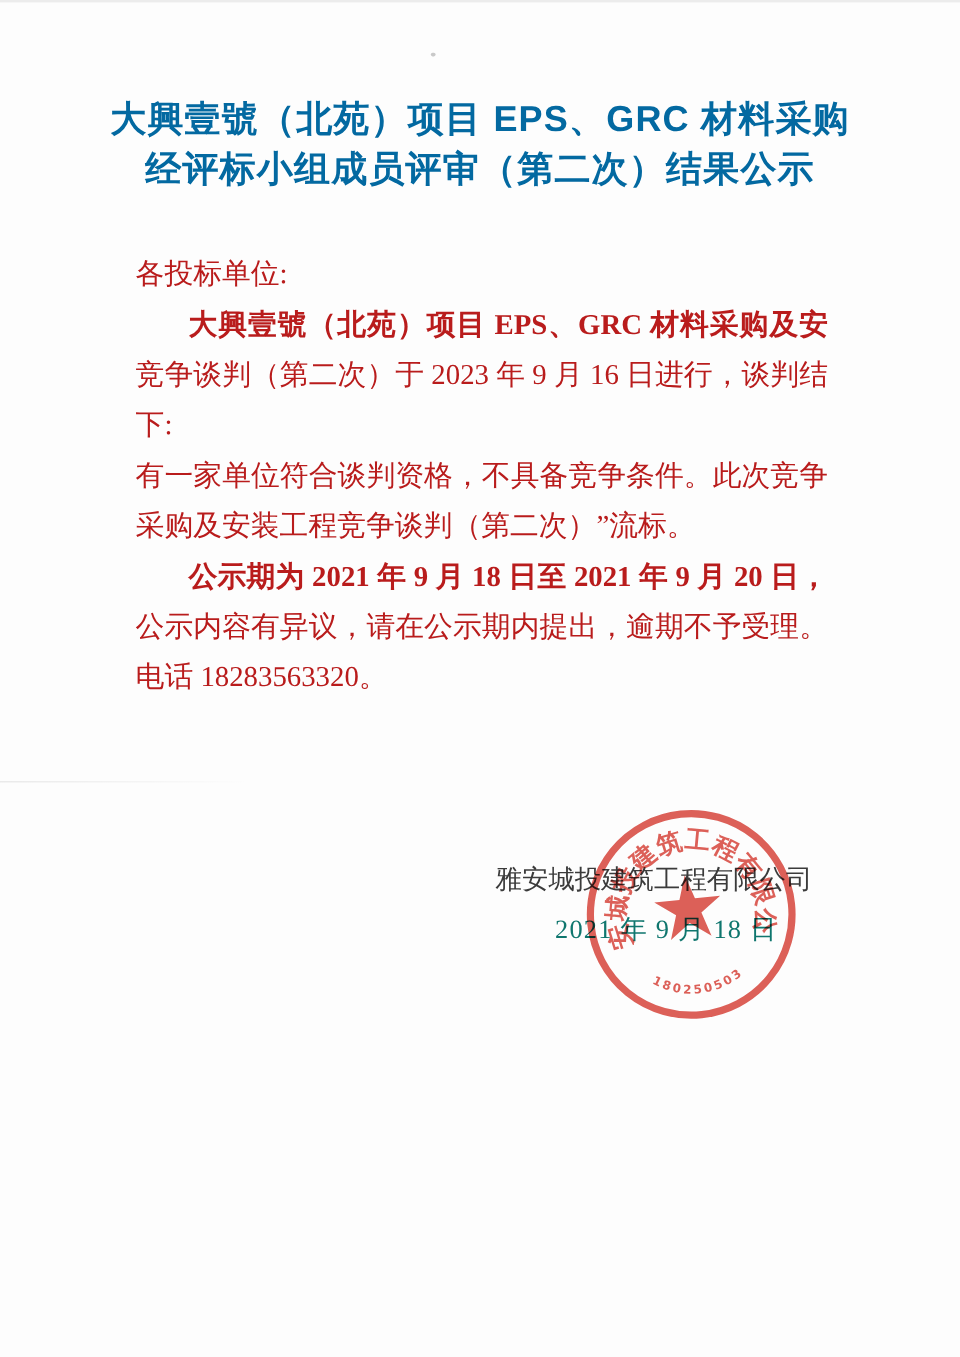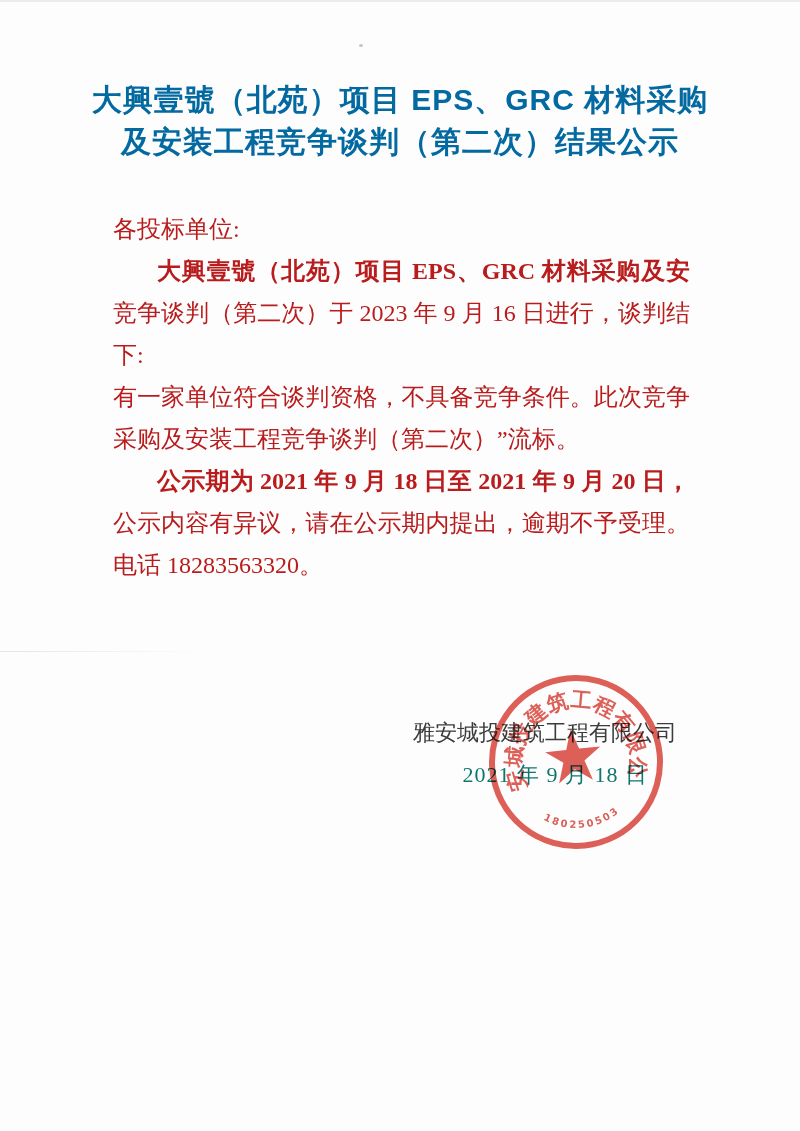--- a/index.html
+++ b/index.html
@@ -79,21 +79,21 @@
 <body>
 
 <div class="page">
 
   <div class="edge-top"></div>
   <div class="speck"></div>
   <div class="fold-line"></div>
 
   <h1 class="doc-title">
     <span class="t-line">大興壹號（北苑）项目 EPS、GRC 材料采购</span>
-    <span class="t-line">及安装工程竞争谈判（第二次）结果公示</span>
+    <span class="t-line">经评标小组成员评审（第二次）结果公示</span>
   </h1>
 
   <div class="doc-body">
     <div class="bline">各投标单位:</div>
     <div class="bline j indent">大興壹號（北苑）项目 EPS、GRC 材料采购及安装工程</div>
     <div class="bline j">竞争谈判（第二次）于 2023 年 9 月 16 日进行，谈判结果如</div>
     <div class="bline">下:</div>
     <div class="bline j">有一家单位符合谈判资格，不具备竞争条件。此次竞争谈判</div>
     <div class="bline">采购及安装工程竞争谈判（第二次）”流标。</div>
     <div class="bline j indent">公示期为 2021 年 9 月 18 日至 2021 年 9 月 20 日，如对</div>

